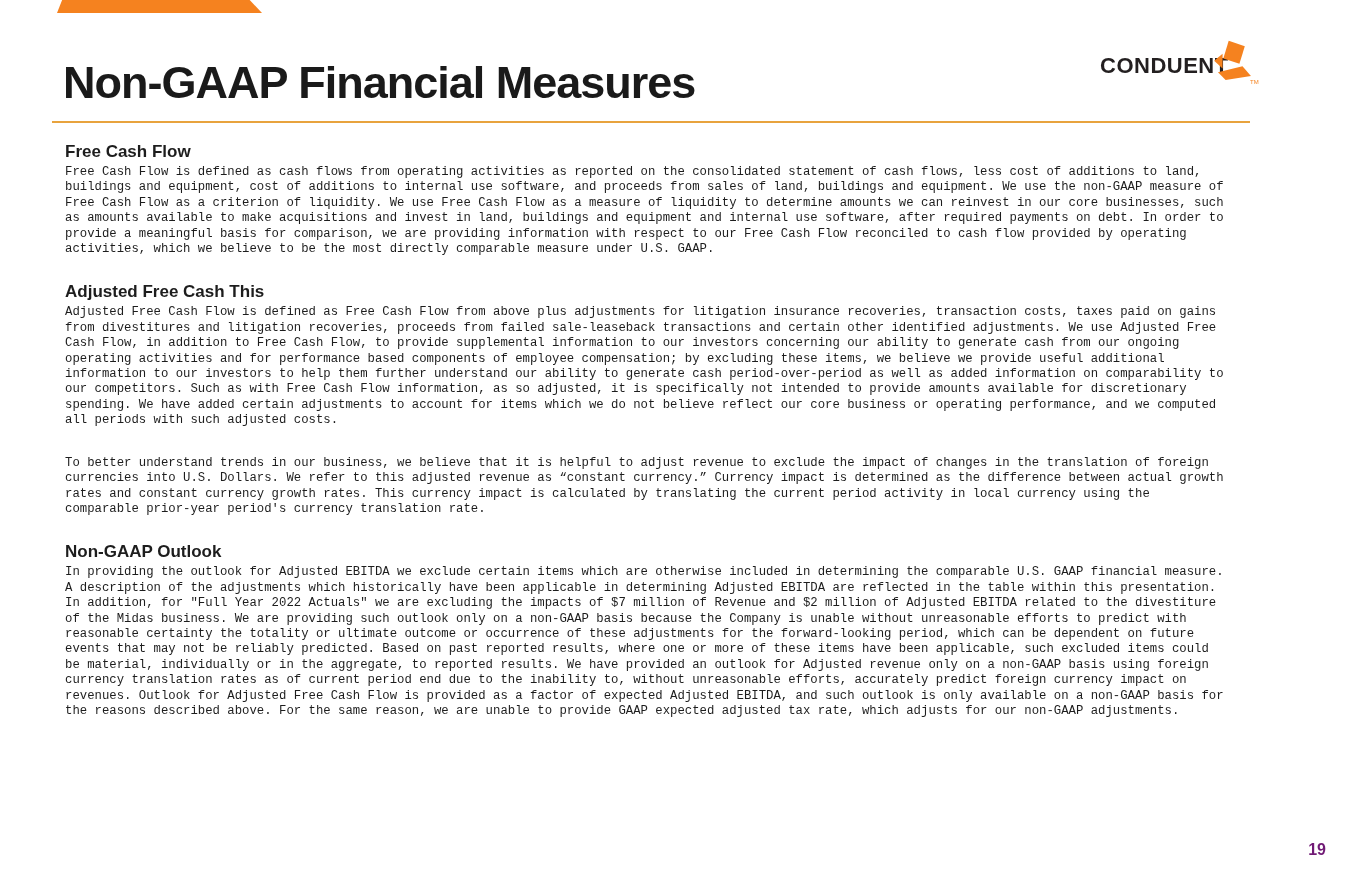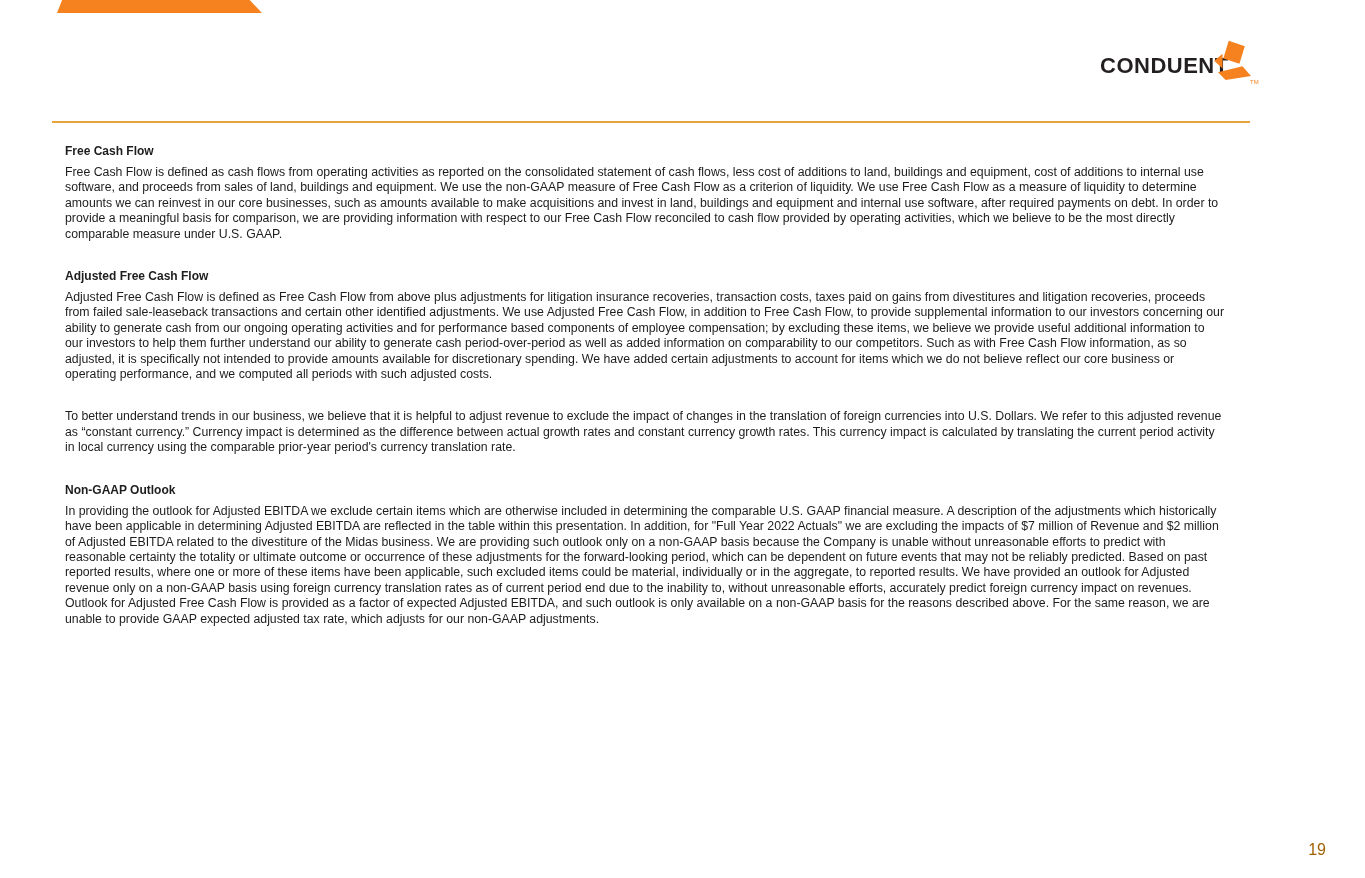--- a/index.html
+++ b/index.html
@@ -73,66 +73,69 @@
   }
   .content {
     position: absolute;
     left: 65px;
     top: 144px;
     width: 1160px;
     color: var(--body-text, #1d1d1d);
   }
   .sec h2 {
     margin: 0 0 6px 0;
-    font-size: 12px;
+    font-size: 17px;
     line-height: 15px;
     font-weight: bold;
   }
   .sec p {
     margin: 0 0 27px 0;
     font-size: 12.3px;
     line-height: 15.4px;
+    font-family: Liberation Mono, monospace;
   }
   .page-number {
     position: absolute;
     right: 39px;
     bottom: 19px;
     font-size: 16px;
-    color: #a16207;
+    color: #701a75;
+    font-weight: bold;
   }
 </style>
 </head>
 <body>
 
 <div class="slide">
 
   <div class="top-bar"></div>
 
   <div class="logo">
     <span class="wordmark">CONDUENT</span>
     <svg class="logo-mark" viewBox="0 0 60 52" aria-hidden="true">
       <polygon points="27,1 48,8 41,31 20,24"></polygon>
       <polygon points="8,27 19,18 19,37"></polygon>
       <polygon points="13,42 45,34 56,47 23,52"></polygon>
     </svg>
     <span class="tm">TM</span>
   </div>
 
+  <h1 class="title">Non-GAAP Financial Measures</h1>
 
   <div class="divider"></div>
 
   <main class="content">
 
     <section class="sec">
       <h2>Free Cash Flow</h2>
       <p>Free Cash Flow is defined as cash flows from operating activities as reported on the consolidated statement of cash flows, less cost of additions to land, buildings and equipment, cost of additions to internal use software, and proceeds from sales of land, buildings and equipment. We use the non-GAAP measure of Free Cash Flow as a criterion of liquidity. We use Free Cash Flow as a measure of liquidity to determine amounts we can reinvest in our core businesses, such as amounts available to make acquisitions and invest in land, buildings and equipment and internal use software, after required payments on debt.  In order to provide a meaningful basis for comparison, we are providing information with respect to our Free Cash Flow reconciled to cash flow provided by operating activities, which we believe to be the most directly comparable measure under U.S. GAAP.</p>
     </section>
 
     <section class="sec">
-      <h2>Adjusted Free Cash Flow</h2>
+      <h2>Adjusted Free Cash This</h2>
       <p>Adjusted Free Cash Flow is defined as Free Cash Flow from above plus adjustments for litigation insurance recoveries, transaction costs, taxes paid on gains from divestitures and litigation recoveries, proceeds from failed sale-leaseback transactions and certain other identified adjustments. We use Adjusted Free Cash Flow, in addition to Free Cash Flow, to provide supplemental information to our investors concerning our ability to generate cash from our ongoing operating activities and for performance based components of employee compensation; by excluding these items, we believe we provide useful additional information to our investors to help them further understand our ability to generate cash period-over-period as well as added information on comparability to our competitors. Such as with Free Cash Flow information, as so adjusted, it is specifically not intended to provide amounts available for discretionary spending. We have added certain adjustments to account for items which we do not believe reflect our core business or operating performance, and we computed all periods with such adjusted costs.</p>
     </section>
 
     <section class="sec">
       <p>To better understand trends in our business, we believe that it is helpful to adjust revenue to exclude the impact of changes in the translation of foreign currencies into U.S. Dollars. We refer to this adjusted revenue as “constant currency.”  Currency impact is determined as the difference between actual growth rates and constant currency growth rates. This currency impact is calculated by translating the current period activity in local currency using the comparable prior-year period's currency translation rate.</p>
     </section>
 
     <section class="sec">
       <h2>Non-GAAP Outlook</h2>
       <p>In providing the outlook for Adjusted EBITDA we exclude certain items which are otherwise included in determining the comparable U.S. GAAP financial measure. A description of the adjustments which historically have been applicable in determining Adjusted EBITDA are reflected in the table within this presentation. In addition, for "Full Year 2022 Actuals" we are excluding the impacts of $7 million of Revenue and $2 million of Adjusted EBITDA related to the divestiture of the Midas business. We are providing such outlook only on a non-GAAP basis because the Company is unable without unreasonable efforts to predict with reasonable certainty the totality or ultimate outcome or occurrence of these adjustments for the forward-looking period, which can be dependent on future events that may not be reliably predicted. Based on past reported results, where one or more of these items have been applicable, such excluded items could be material, individually or in the aggregate, to reported results. We have provided an outlook for Adjusted revenue only on a non-GAAP basis using foreign currency translation rates as of current period end due to the inability to, without unreasonable efforts, accurately predict foreign currency impact on revenues. Outlook for Adjusted Free Cash Flow is provided as a factor of expected Adjusted EBITDA, and such outlook is only available on a non-GAAP basis for the reasons described above. For the same reason, we are unable to provide GAAP expected adjusted tax rate, which adjusts for our non-GAAP adjustments.</p>

